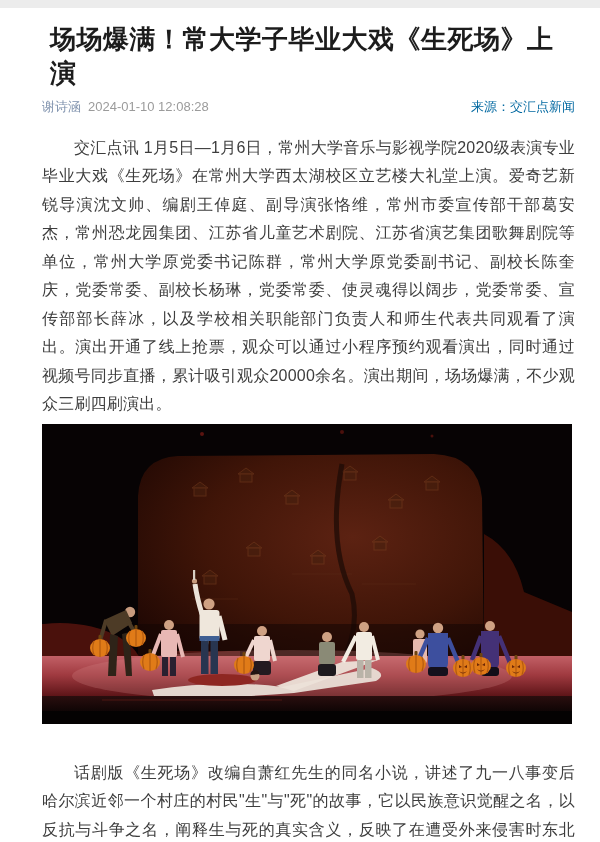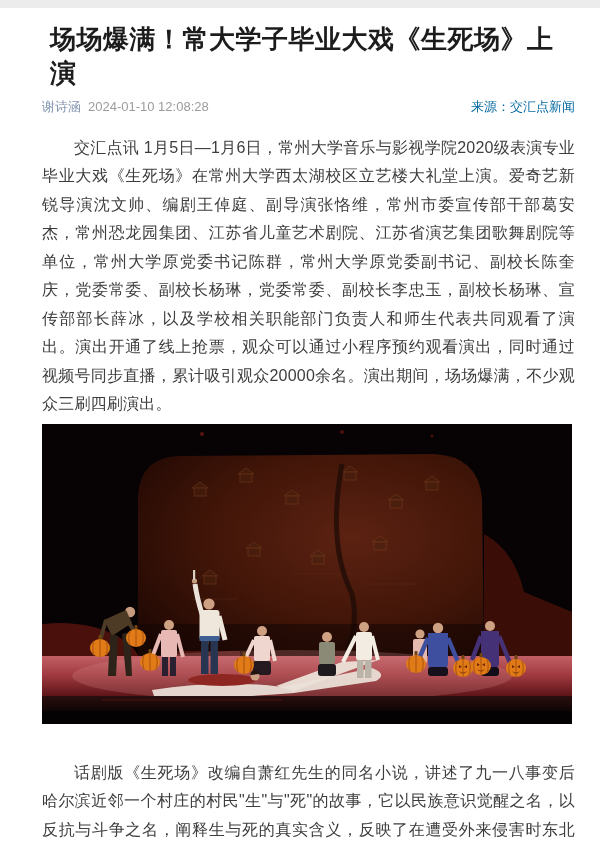--- a/index.html
+++ b/index.html
@@ -71,21 +71,21 @@
   <h1 class="title">场场爆满！常大学子毕业大戏《生死场》上演</h1>
 
 
   <div class="meta-row">
     <div class="meta-left">
       <span class="author">谢诗涵</span><span class="date">2024-01-10 12:08:28</span>
     </div>
     <div class="source">来源：交汇点新闻</div>
   </div>
 
-  <p class="para">交汇点讯 1月5日—1月6日，常州大学音乐与影视学院2020级表演专业毕业大戏《生死场》在常州大学西太湖校区立艺楼大礼堂上演。爱奇艺新锐导演沈文帅、编剧王倬庭、副导演张恪维，常州市委宣传部干部葛安杰，常州恐龙园集团、江苏省儿童艺术剧院、江苏省演艺集团歌舞剧院等单位，常州大学原党委书记陈群，常州大学原党委副书记、副校长陈奎庆，党委常委、副校长杨琳，党委常委、副校长李忠玉，副校长杨琳、宣传部部长薛冰，以及学校相关职能部门负责人和师生代表共同观看了演出。演出开通了线上抢票，观众可以通过小程序预约观看演出，同时通过视频号同步直播，累计吸引观众20000余名。演出期间，场场爆满，不少观众三刷四刷演出。</p>
+  <p class="para">交汇点讯 1月5日—1月6日，常州大学音乐与影视学院2020级表演专业毕业大戏《生死场》在常州大学西太湖校区立艺楼大礼堂上演。爱奇艺新锐导演沈文帅、编剧王倬庭、副导演张恪维，常州市委宣传部干部葛安杰，常州恐龙园集团、江苏省儿童艺术剧院、江苏省演艺集团歌舞剧院等单位，常州大学原党委书记陈群，常州大学原党委副书记、副校长陈奎庆，党委常委、副校长杨琳，党委常委、使灵魂得以阔步，党委常委、宣传部部长薛冰，以及学校相关职能部门负责人和师生代表共同观看了演出。演出开通了线上抢票，观众可以通过小程序预约观看演出，同时通过视频号同步直播，累计吸引观众20000余名。演出期间，场场爆满，不少观众三刷四刷演出。</p>
 
   <figure class="photo">
     <svg viewBox="0 0 530 300" width="530" height="300" xmlns="http://www.w3.org/2000/svg" role="img" aria-label="话剧《生死场》舞台剧照：黑色剧场中，暗红色村庄浮雕背景前，演员们站立或跪在红色灯光的舞台上，多人提着橙色南瓜灯，中央白衣演员高举右臂，台前白布上躺着一名红衣演员">
       <defs>
         <radialGradient id="bk" cx="62%" cy="40%" r="78%">
           <stop offset="0%" stop-color="#5c2212"></stop>
           <stop offset="55%" stop-color="#401508"></stop>
           <stop offset="100%" stop-color="#1e0703"></stop>
         </radialGradient>
         <linearGradient id="fl" x1="0" y1="0" x2="0" y2="1">

